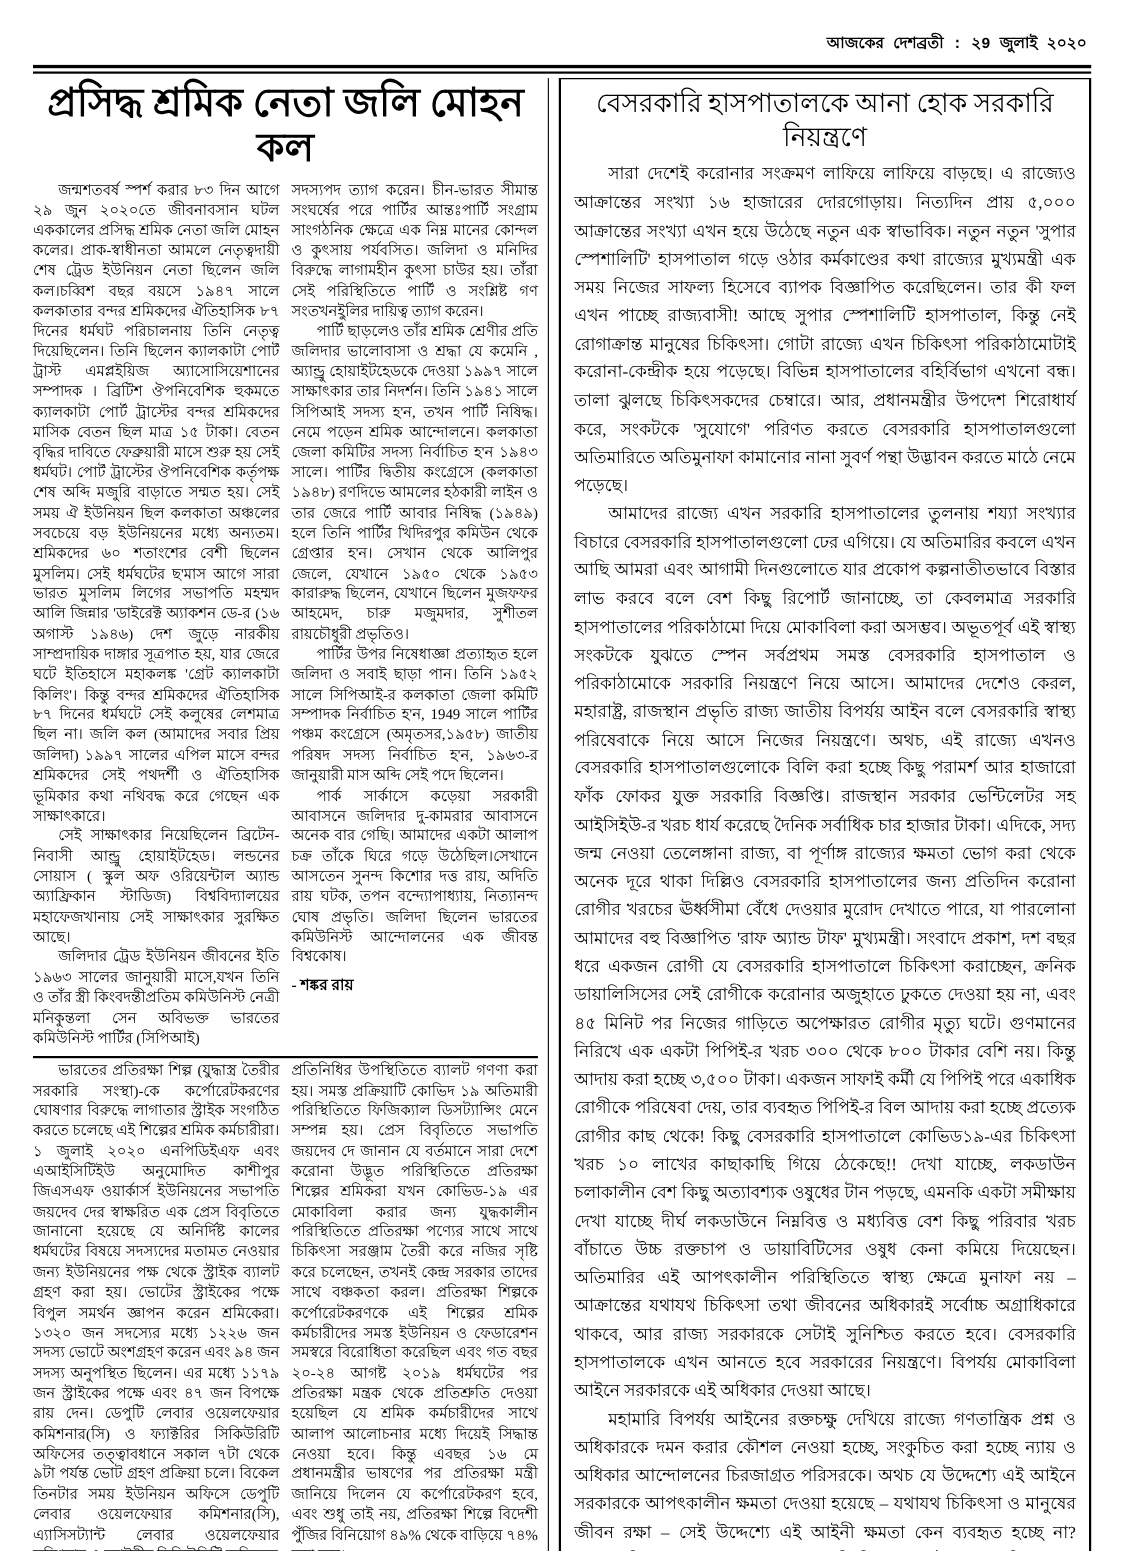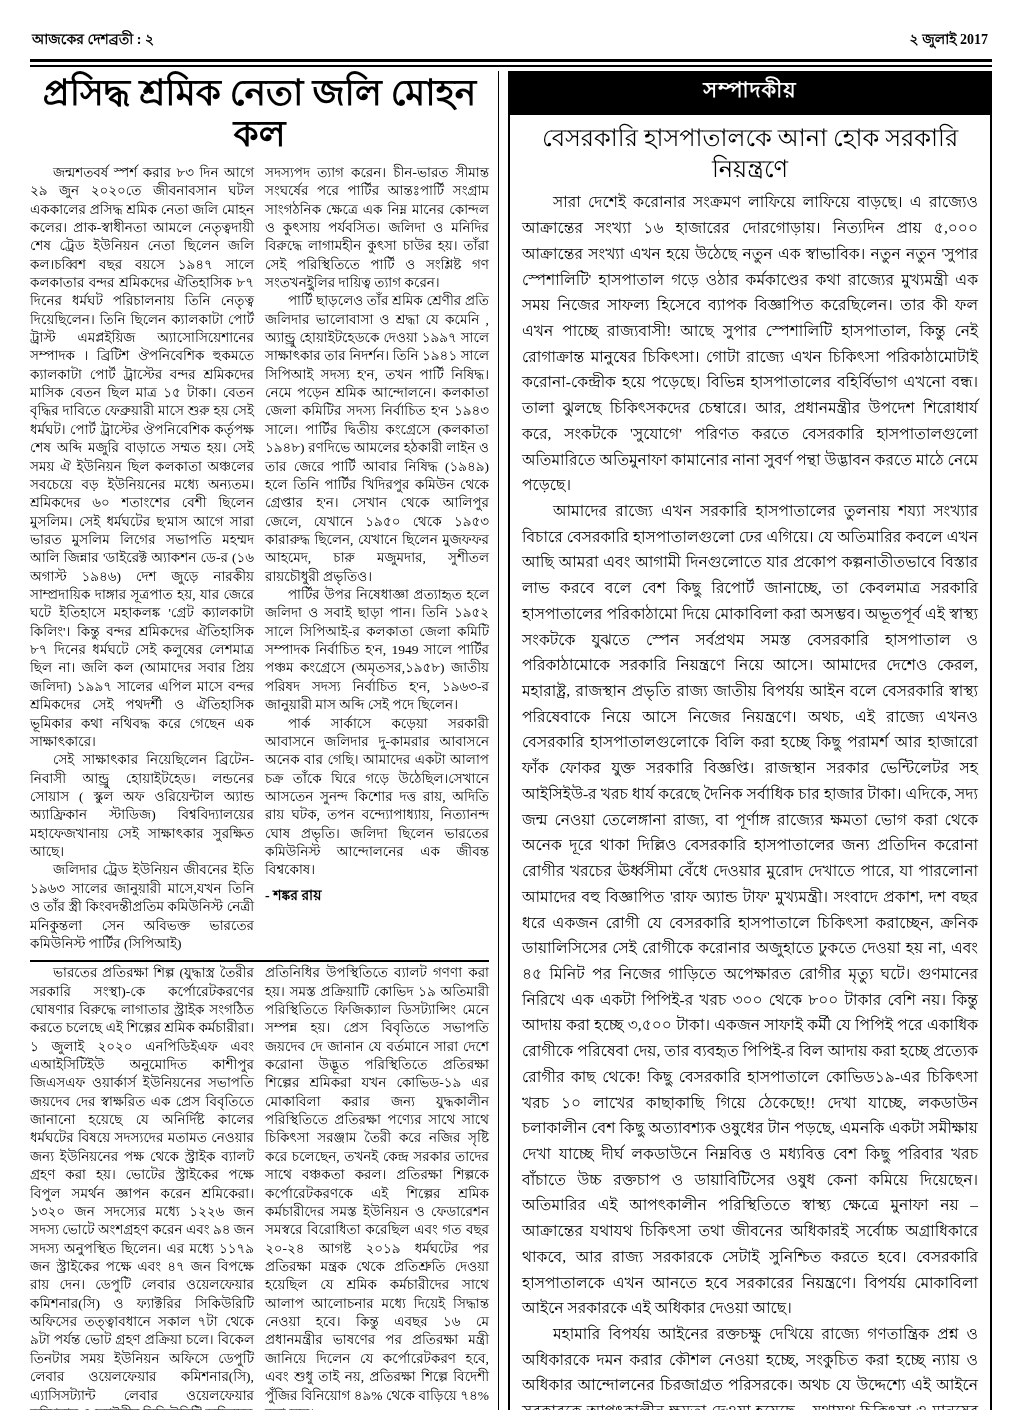--- a/index.html
+++ b/index.html
@@ -2,22 +2,22 @@
 <html><head>
 <meta charset="utf-8">
 <style>
   html,body{margin:0;padding:0;background:#e8e8e8;}
   .sheet{
     width:1020px;min-height:1410px;margin:0 auto;background:#ffffff;color:#000;
     font-family:"Liberation Serif","DejaVu Serif",serif;
     box-sizing:border-box;padding:24px 28px 10px 30px;overflow:hidden;
   }
   
-  .masthead{display:flex;justify-content:space-between;align-items:flex-end;
-    font-weight:bold;font-size:14px;padding:4px 4px 7px 2px;}
+  .masthead{display:flex;justify-content:flex-end;align-items:flex-end;
+    font-weight:bold;font-size:14px;padding:4px 4px 7px 2px;font-family:Liberation Mono, monospace;}
   .double-rule{border-top:3px solid #000;border-bottom:2px solid #000;height:3px;margin-bottom:4px;}
   
   .main{display:flex;align-items:stretch;}
   .left-region{width:468px;padding-right:9px;box-sizing:border-box;}
   .right-region{flex:1;border-left:1.5px solid #000;padding-left:9px;box-sizing:border-box;}
   
   .cols2{display:flex;gap:11px;font-family:Liberation Serif, serif;}
   .cols2 .col{flex:1;min-width:0;}
   .bodytext p{margin:0;font-size:13.5px;line-height:1.36;text-align:justify;text-indent:1.7em;}
   .bodytext p.cont{text-indent:0;}
@@ -32,21 +32,21 @@
   .ed-headline{font-size:24px;font-weight:normal;text-align:center;line-height:1.3;margin:2px 0 4px;}
   .ed-body p{margin:0;font-size:15.5px;line-height:1.66;text-align:justify;text-indent:2em;}
 </style>
 </head>
 <body>
 
 <div class="sheet">
 
   <div class="masthead">
     <span>আজকের দেশব্রতী : ২</span>
-    <span>২ জুলাই 2017</span>
+    <span>9 জুলাই ২০২০</span>
   </div>
   <div class="double-rule"></div>
 
   <div class="main">
 
     <div class="left-region">
 
       <div>
         <div class="headline-1">প্রসিদ্ধ শ্রমিক নেতা জলি মোহন কল</div>
         <div class="cols2 bodytext">
@@ -76,21 +76,20 @@
             <p class="cont">প্রতিনিধির উপস্থিতিতে ব্যালট গণণা করা হয়। সমস্ত প্রক্রিয়াটি কোভিদ ১৯ অতিমারী পরিস্থিতিতে ফিজিক্যাল ডিসট্যান্সিং মেনে সম্পন্ন হয়। প্রেস বিবৃতিতে সভাপতি জয়দেব দে জানান যে বর্তমানে সারা দেশে করোনা উদ্ভূত পরিস্থিতিতে প্রতিরক্ষা শিল্পের শ্রমিকরা যখন কোভিড-১৯ এর মোকাবিলা করার জন্য যুদ্ধকালীন পরিস্থিতিতে প্রতিরক্ষা পণ্যের সাথে সাথে চিকিৎসা সরঞ্জাম তৈরী করে নজির সৃষ্টি করে চলেছেন, তখনই কেন্দ্র সরকার তাদের সাথে বঞ্চকতা করল। প্রতিরক্ষা শিল্পকে কর্পোরেটকরণকে এই শিল্পের শ্রমিক কর্মচারীদের সমস্ত ইউনিয়ন ও ফেডারেশন সমস্বরে বিরোধিতা করেছিল এবং গত বছর ২০-২৪ আগষ্ট ২০১৯ ধর্মঘটের পর প্রতিরক্ষা মন্ত্রক থেকে প্রতিশ্রুতি দেওয়া হয়েছিল যে শ্রমিক কর্মচারীদের সাথে আলাপ আলোচনার মধ্যে দিয়েই সিদ্ধান্ত নেওয়া হবে। কিন্তু এবছর ১৬ মে প্রধানমন্ত্রীর ভাষণের পর প্রতিরক্ষা মন্ত্রী জানিয়ে দিলেন যে কর্পোরেটকরণ হবে, এবং শুধু তাই নয়, প্রতিরক্ষা শিল্পে বিদেশী পুঁজির বিনিয়োগ ৪৯% থেকে বাড়িয়ে ৭৪% করা হবে।</p>
           </div>
         </div>
       </div>
 
     </div>
 
     <div class="right-region">
 
       <div>
-        <div class="ed-label">সম্পাদকীয়</div>
         <div class="ed-box">
           <div class="ed-headline">বেসরকারি হাসপাতালকে আনা হোক সরকারি নিয়ন্ত্রণে</div>
           <div class="ed-body">
             <p>সারা দেশেই করোনার সংক্রমণ লাফিয়ে লাফিয়ে বাড়ছে। এ রাজ্যেও আক্রান্তের সংখ্যা ১৬ হাজারের দোরগোড়ায়। নিত্যদিন প্রায় ৫,০০০ আক্রান্তের সংখ্যা এখন হয়ে উঠেছে নতুন এক স্বাভাবিক। নতুন নতুন 'সুপার স্পেশালিটি' হাসপাতাল গড়ে ওঠার কর্মকাণ্ডের কথা রাজ্যের মুখ্যমন্ত্রী এক সময় নিজের সাফল্য হিসেবে ব্যাপক বিজ্ঞাপিত করেছিলেন। তার কী ফল এখন পাচ্ছে রাজ্যবাসী! আছে সুপার স্পেশালিটি হাসপাতাল, কিন্তু নেই  রোগাক্রান্ত মানুষের চিকিৎসা। গোটা রাজ্যে এখন চিকিৎসা পরিকাঠামোটাই করোনা-কেন্দ্রীক হয়ে পড়েছে। বিভিন্ন হাসপাতালের বহির্বিভাগ এখনো বন্ধ। তালা ঝুলছে চিকিৎসকদের চেম্বারে। আর, প্রধানমন্ত্রীর উপদেশ শিরোধার্য করে, সংকটকে 'সুযোগে' পরিণত করতে বেসরকারি হাসপাতালগুলো অতিমারিতে অতিমুনাফা কামানোর নানা সুবর্ণ পন্থা উদ্ভাবন করতে মাঠে নেমে পড়েছে।</p>
             <p>আমাদের রাজ্যে এখন সরকারি হাসপাতালের তুলনায় শয্যা সংখ্যার বিচারে বেসরকারি হাসপাতালগুলো ঢের এগিয়ে। যে অতিমারির কবলে এখন আছি আমরা এবং আগামী দিনগুলোতে যার প্রকোপ কল্পনাতীতভাবে বিস্তার লাভ করবে বলে বেশ কিছু রিপোর্ট জানাচ্ছে, তা কেবলমাত্র সরকারি হাসপাতালের পরিকাঠামো দিয়ে মোকাবিলা করা অসম্ভব। অভূতপূর্ব এই স্বাস্থ্য সংকটকে যুঝতে স্পেন সর্বপ্রথম সমস্ত বেসরকারি হাসপাতাল ও পরিকাঠামোকে সরকারি নিয়ন্ত্রণে নিয়ে আসে। আমাদের দেশেও কেরল, মহারাষ্ট্র, রাজস্থান প্রভৃতি রাজ্য জাতীয় বিপর্যয় আইন বলে বেসরকারি স্বাস্থ্য পরিষেবাকে নিয়ে আসে নিজের নিয়ন্ত্রণে। অথচ, এই রাজ্যে এখনও বেসরকারি হাসপাতালগুলোকে বিলি করা হচ্ছে কিছু পরামর্শ আর হাজারো ফাঁক ফোকর যুক্ত সরকারি বিজ্ঞপ্তি। রাজস্থান সরকার ভেন্টিলেটর সহ আইসিইউ-র খরচ ধার্য করেছে দৈনিক সর্বাধিক চার হাজার টাকা। এদিকে, সদ্য জন্ম নেওয়া তেলেঙ্গানা রাজ্য, বা পূর্ণাঙ্গ রাজ্যের ক্ষমতা ভোগ করা থেকে অনেক দূরে থাকা দিল্লিও বেসরকারি হাসপাতালের জন্য প্রতিদিন করোনা রোগীর খরচের ঊর্ধ্বসীমা বেঁধে দেওয়ার মুরোদ দেখাতে পারে, যা পারলোনা আমাদের বহু বিজ্ঞাপিত 'রাফ অ্যান্ড টাফ' মুখ্যমন্ত্রী। সংবাদে প্রকাশ, দশ বছর ধরে একজন রোগী যে বেসরকারি হাসপাতালে চিকিৎসা করাচ্ছেন, ক্রনিক ডায়ালিসিসের সেই রোগীকে করোনার অজুহাতে ঢুকতে দেওয়া হয় না, এবং ৪৫ মিনিট পর নিজের গাড়িতে অপেক্ষারত রোগীর মৃত্যু ঘটে। গুণমানের নিরিখে এক একটা পিপিই-র খরচ ৩০০ থেকে ৮০০ টাকার বেশি নয়। কিন্তু আদায় করা হচ্ছে ৩,৫০০ টাকা। একজন সাফাই কর্মী যে পিপিই পরে একাধিক রোগীকে পরিষেবা দেয়, তার ব্যবহৃত পিপিই-র বিল আদায় করা হচ্ছে প্রত্যেক রোগীর কাছ থেকে! কিছু বেসরকারি হাসপাতালে কোভিড১৯-এর চিকিৎসা খরচ ১০ লাখের কাছাকাছি গিয়ে ঠেকেছে!! দেখা যাচ্ছে, লকডাউন চলাকালীন বেশ কিছু অত্যাবশ্যক ওষুধের টান পড়ছে, এমনকি একটা সমীক্ষায় দেখা যাচ্ছে দীর্ঘ লকডাউনে নিম্নবিত্ত ও মধ্যবিত্ত বেশ কিছু পরিবার খরচ বাঁচাতে উচ্চ রক্তচাপ ও ডায়াবিটিসের ওষুধ কেনা কমিয়ে দিয়েছেন। অতিমারির এই আপৎকালীন পরিস্থিতিতে স্বাস্থ্য ক্ষেত্রে মুনাফা নয় – আক্রান্তের  যথাযথ চিকিৎসা তথা জীবনের অধিকারই সর্বোচ্চ অগ্রাধিকারে থাকবে, আর রাজ্য সরকারকে সেটাই সুনিশ্চিত করতে হবে। বেসরকারি হাসপাতালকে এখন আনতে হবে সরকারের নিয়ন্ত্রণে। বিপর্যয় মোকাবিলা আইনে সরকারকে এই অধিকার দেওয়া আছে।</p>
             <p>মহামারি বিপর্যয় আইনের রক্তচক্ষু দেখিয়ে রাজ্যে গণতান্ত্রিক প্রশ্ন ও অধিকারকে দমন করার কৌশল নেওয়া হচ্ছে, সংকুচিত করা হচ্ছে ন্যায় ও অধিকার আন্দোলনের চিরজাগ্রত পরিসরকে। অথচ যে উদ্দেশ্যে এই আইনে সরকারকে আপৎকালীন ক্ষমতা দেওয়া হয়েছে – যথাযথ চিকিৎসা ও মানুষের জীবন রক্ষা – সেই উদ্দেশ্যে এই আইনী ক্ষমতা কেন ব্যবহৃত হচ্ছে না? বেসরকারি সংস্থার হাসপাতাল, বেসরকারি নিয়োগ কর্তা, বেসরকারি স্কুল বা সিইএসসি-র মতো সংস্থাগুলোর চৌকাঠে এসে কেন ঠুঁটো হয়ে পড়ছে মহামারি বিপর্যয় আইনের শক্ত হাত? এইসব মুনাফালোলুপ মালিকদের একের পর এক জনবিরোধী পদক্ষেপের বিরুদ্ধে রাজ্য সরকার আজ পর্যন্ত একটাও ইতিবাচক সিদ্ধান্ত নিল না। সিইএসসি অন্যায়ভাবে বাড়িয়ে চলেছে বিদ্যুত মাশুল, অথচ রাজ্য সরকার নিরুত্তর।  নানা ছুতোনাতায় বেসরকারি স্কুলগুলো অন্যায্য ফি বৃদ্ধি করছে, তা নিয়ে আজ পর্যন্ত নেওয়া হলো না একটাও পদক্ষেপ। লকডাউন পর্যায়ে ছাঁটাই না করা, সেই সময়কার মজুরি দেওয়ার যে পরামর্শ বিচারবিভাগের পক্ষ থেকে 'বিপর্যয় মোকাবিলা আইন' অনুযায়ী করা হয়েছিল, মালিকপক্ষ  তাকে বিদ্রুপ করে বুড়ো আঙুল দেখালো। ত্রাণের ক্ষেত্রে ব্যাপক দুর্নীতির বিরুদ্ধেই হোক, বা, লকডাউন পর্যায়ে মজুরির দাবিতে, অথবা বিদ্যুৎ মাশুল কমানোর দাবিতে সোচ্চার বিক্ষোভ – মানুষের ন্যায্য প্রশ্নগুলিকে দমন করতে মুখিয়ে রয়েছে রাজ্য সরকার। আর পরিহাসের বিষয় এটাই যে, গণতান্ত্রিক প্রশ্ন ও আকাঙ্খাকে দমন করার এই সমস্ত চরম পদক্ষেপের মাধ্যমে টিএমসি এরাজ্যে ফ্যাসিবাদী বিজেপির জমি তৈরি করে দিচ্ছে।</p>
 
           </div>
         </div>
       </div>

